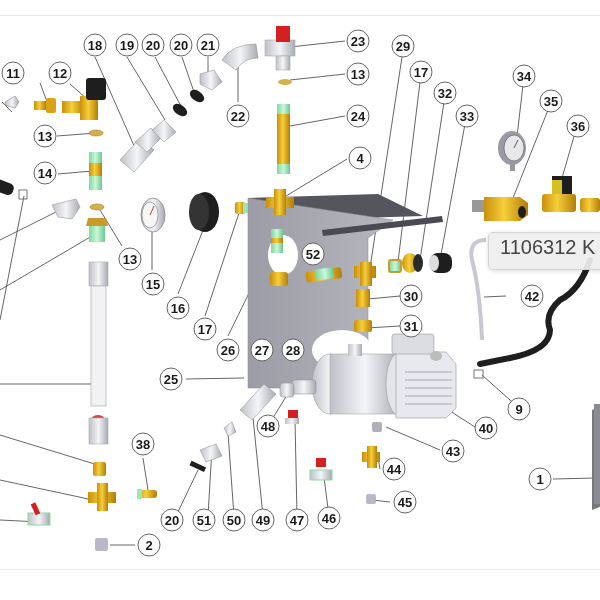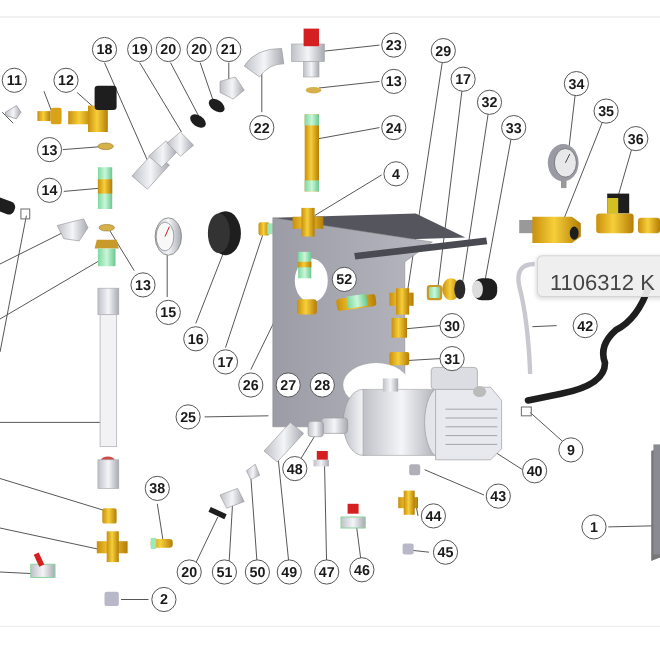--- a/index.html
+++ b/index.html
@@ -1,21 +1,21 @@
 <!DOCTYPE html>
 <html><head>
 <meta charset="utf-8">
 <style>
   html,body{margin:0;padding:0;background:#fff;}
   body{width:600px;height:600px;position:relative;overflow:hidden;font-family:"Liberation Sans",sans-serif;}
   #frame{position:absolute;left:0;top:15px;width:600px;height:553px;border-top:1px solid #e6e6e6;border-bottom:1px solid #ececec;background:#fff;}
   #diagram{position:absolute;left:0;top:0;width:600px;height:600px;}
   .callout text{font-family:"Liberation Sans",sans-serif;font-weight:bold;font-size:13px;fill:#1a1a1a;}
   #tooltip{position:absolute;left:488px;top:232px;width:130px;height:36px;background:rgba(238,238,238,0.93);border:1px solid #d4d4d4;border-radius:5px;box-shadow:0 1px 4px rgba(0,0,0,0.15);}
-  #tooltip span{position:absolute;left:11px;top:14px;font-family:"Liberation Sans",sans-serif;font-size:20px;color:#444;white-space:nowrap;}
+  #tooltip span{position:absolute;left:11px;top:3px;font-family:"Liberation Sans",sans-serif;font-size:20px;color:#444;white-space:nowrap;}
 </style>
 </head>
 <body>
 
 <div id="frame"></div>
 
 <svg id="diagram" viewBox="0 0 600 600" xmlns="http://www.w3.org/2000/svg">
   <defs>
     <linearGradient id="gBrass" x1="0" x2="1" y1="0" y2="0">
       <stop offset="0" stop-color="#c98f0c"></stop>

